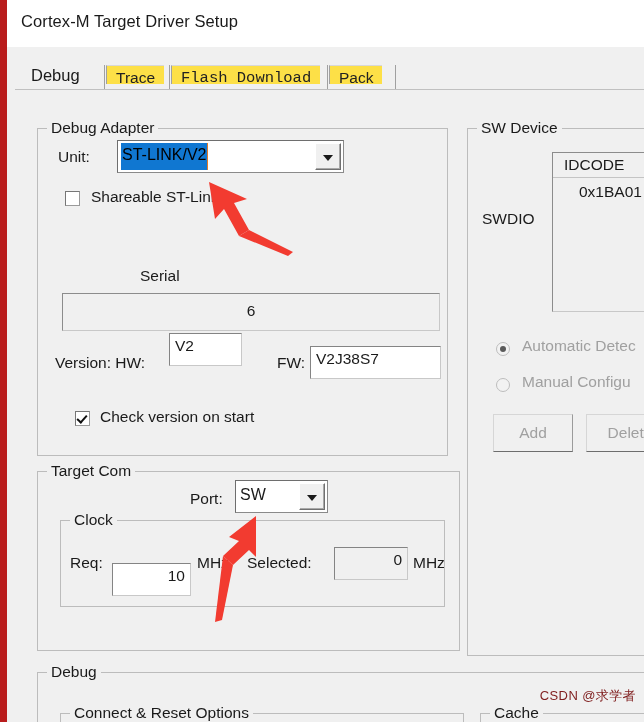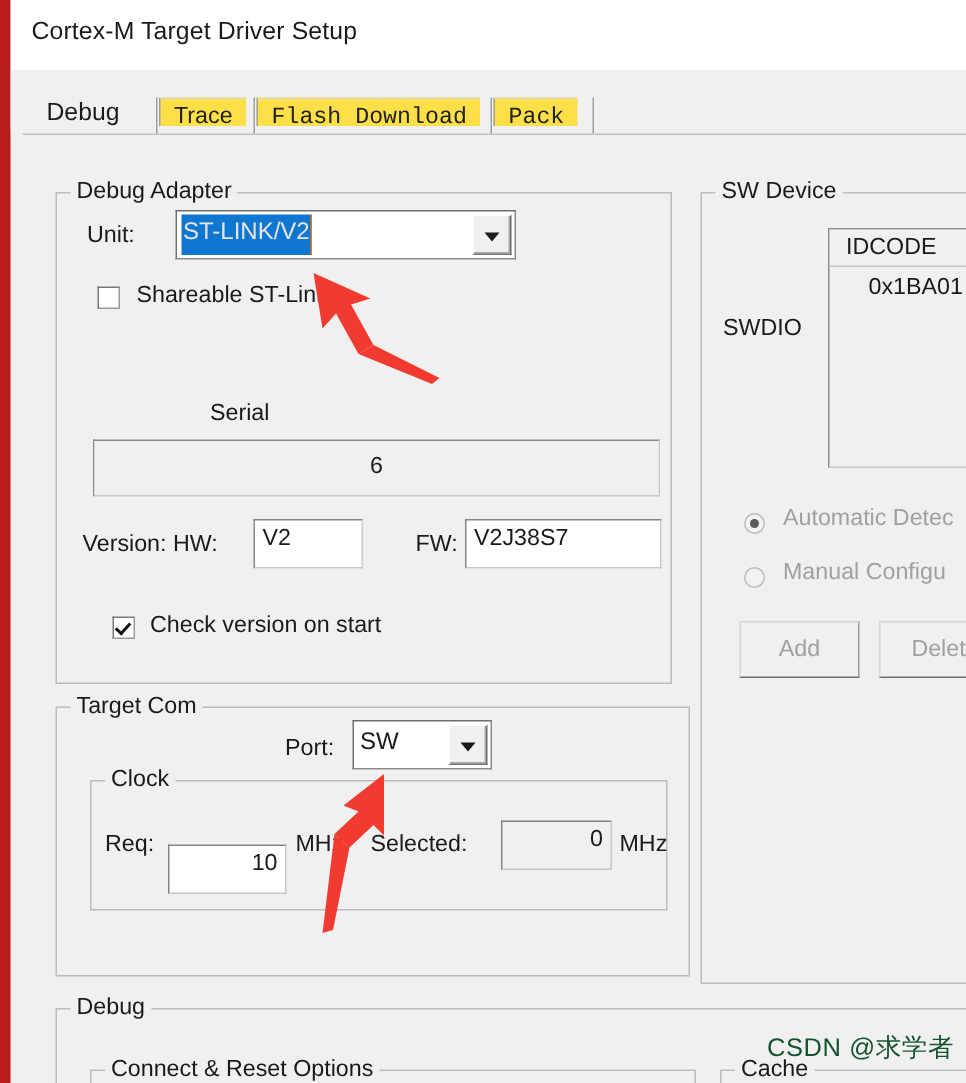--- a/index.html
+++ b/index.html
@@ -138,21 +138,21 @@
     top: 2px;
     bottom: 2px;
     font-size: 16px;
     line-height: 1.55;
     color: #1a1a1a;
     white-space: nowrap;
     padding: 0 1px;
   }
   .combo .combo-text.selected-text {
     background: #1077d1;
-    color: #e5e5e5;
+    color: #000000;
     border-right: 1px solid #e07a28;
   }
   .combo .combo-btn {
     position: absolute;
     right: 2px;
     top: 2px;
     bottom: 2px;
     width: 26px;
     box-sizing: border-box;
     background: #f0f0f0;
@@ -289,43 +289,43 @@
   .arrow-svg {
     position: absolute;
     pointer-events: none;
   }
 
   
   #watermark {
     position: absolute;
     right: 8px;
     top: 687px;
-    font-size: 17px;
-    color: #14532d;
+    font-size: 13px;
+    color: #7f1d1d;
     white-space: nowrap;
     letter-spacing: 0.4px;
   }
 </style>
 </head>
 <body>
 
 <div id="window">
 
   <div id="titlebar">
     <div id="title-text">Cortex-M Target Driver Setup</div>
   </div>
 
   <div id="tabstrip">
     <div class="tab selected" style="left:14px;">Debug</div>
     <div class="tab-sep" style="left:97px;"></div>
     <div class="tab" style="left:99px;">Trace</div>
     <div class="tab-sep" style="left:162px;"></div>
     <div class="tab" style="left:164px;font-family:Liberation Mono, monospace;">Flash Download</div>
     <div class="tab-sep" style="left:320px;"></div>
-    <div class="tab" style="left:322px;font-family:Liberation Mono, monospace;">Pack</div>
+    <div class="tab" style="left:322px;">Pack</div>
     <div class="tab-sep" style="left:388px;"></div>
   </div>
 
   <div id="tabpage">
 
     <div class="group" style="left:22px; top:38px; width:411px; height:328px;">
       <div class="group-title">Debug Adapter</div>
 
       <div class="lbl" style="left:20px; top:19px;">Unit:</div>
 
@@ -337,21 +337,21 @@
       <div class="checkbox" style="left:27px; top:62px;"></div>
       <div class="lbl" style="left:53px; top:59px;">Shareable ST-Link</div>
 
       <div class="lbl" style="left:102px; top:138px;">Serial</div>
 
       <div class="listctl" style="left:24px; top:164px; width:378px; height:38px;">
         <div class="field center readonly" style="left:-1px; top:-1px; right:-1px; height:38px; border:none; line-height:2.3;">6</div>
       </div>
 
       <div class="lbl" style="left:17px; top:225px;">Version: HW:</div>
-      <div class="field pad-l" style="left:131px; top:217px; width:73px; height:33px;">V2</div>
+      <div class="field pad-l" style="left:131px; top:204px; width:73px; height:33px;">V2</div>
 
       <div class="lbl" style="left:239px; top:225px;">FW:</div>
       <div class="field pad-l" style="left:272px; top:217px; width:131px; height:33px;">V2J38S7</div>
 
       <div class="checkbox checked" style="left:37px; top:282px;"></div>
       <div class="lbl" style="left:62px; top:279px;">Check version on start</div>
     </div>
 
     <div class="group" style="left:22px; top:381px; width:423px; height:180px;">
       <div class="group-title">Target Com</div>

